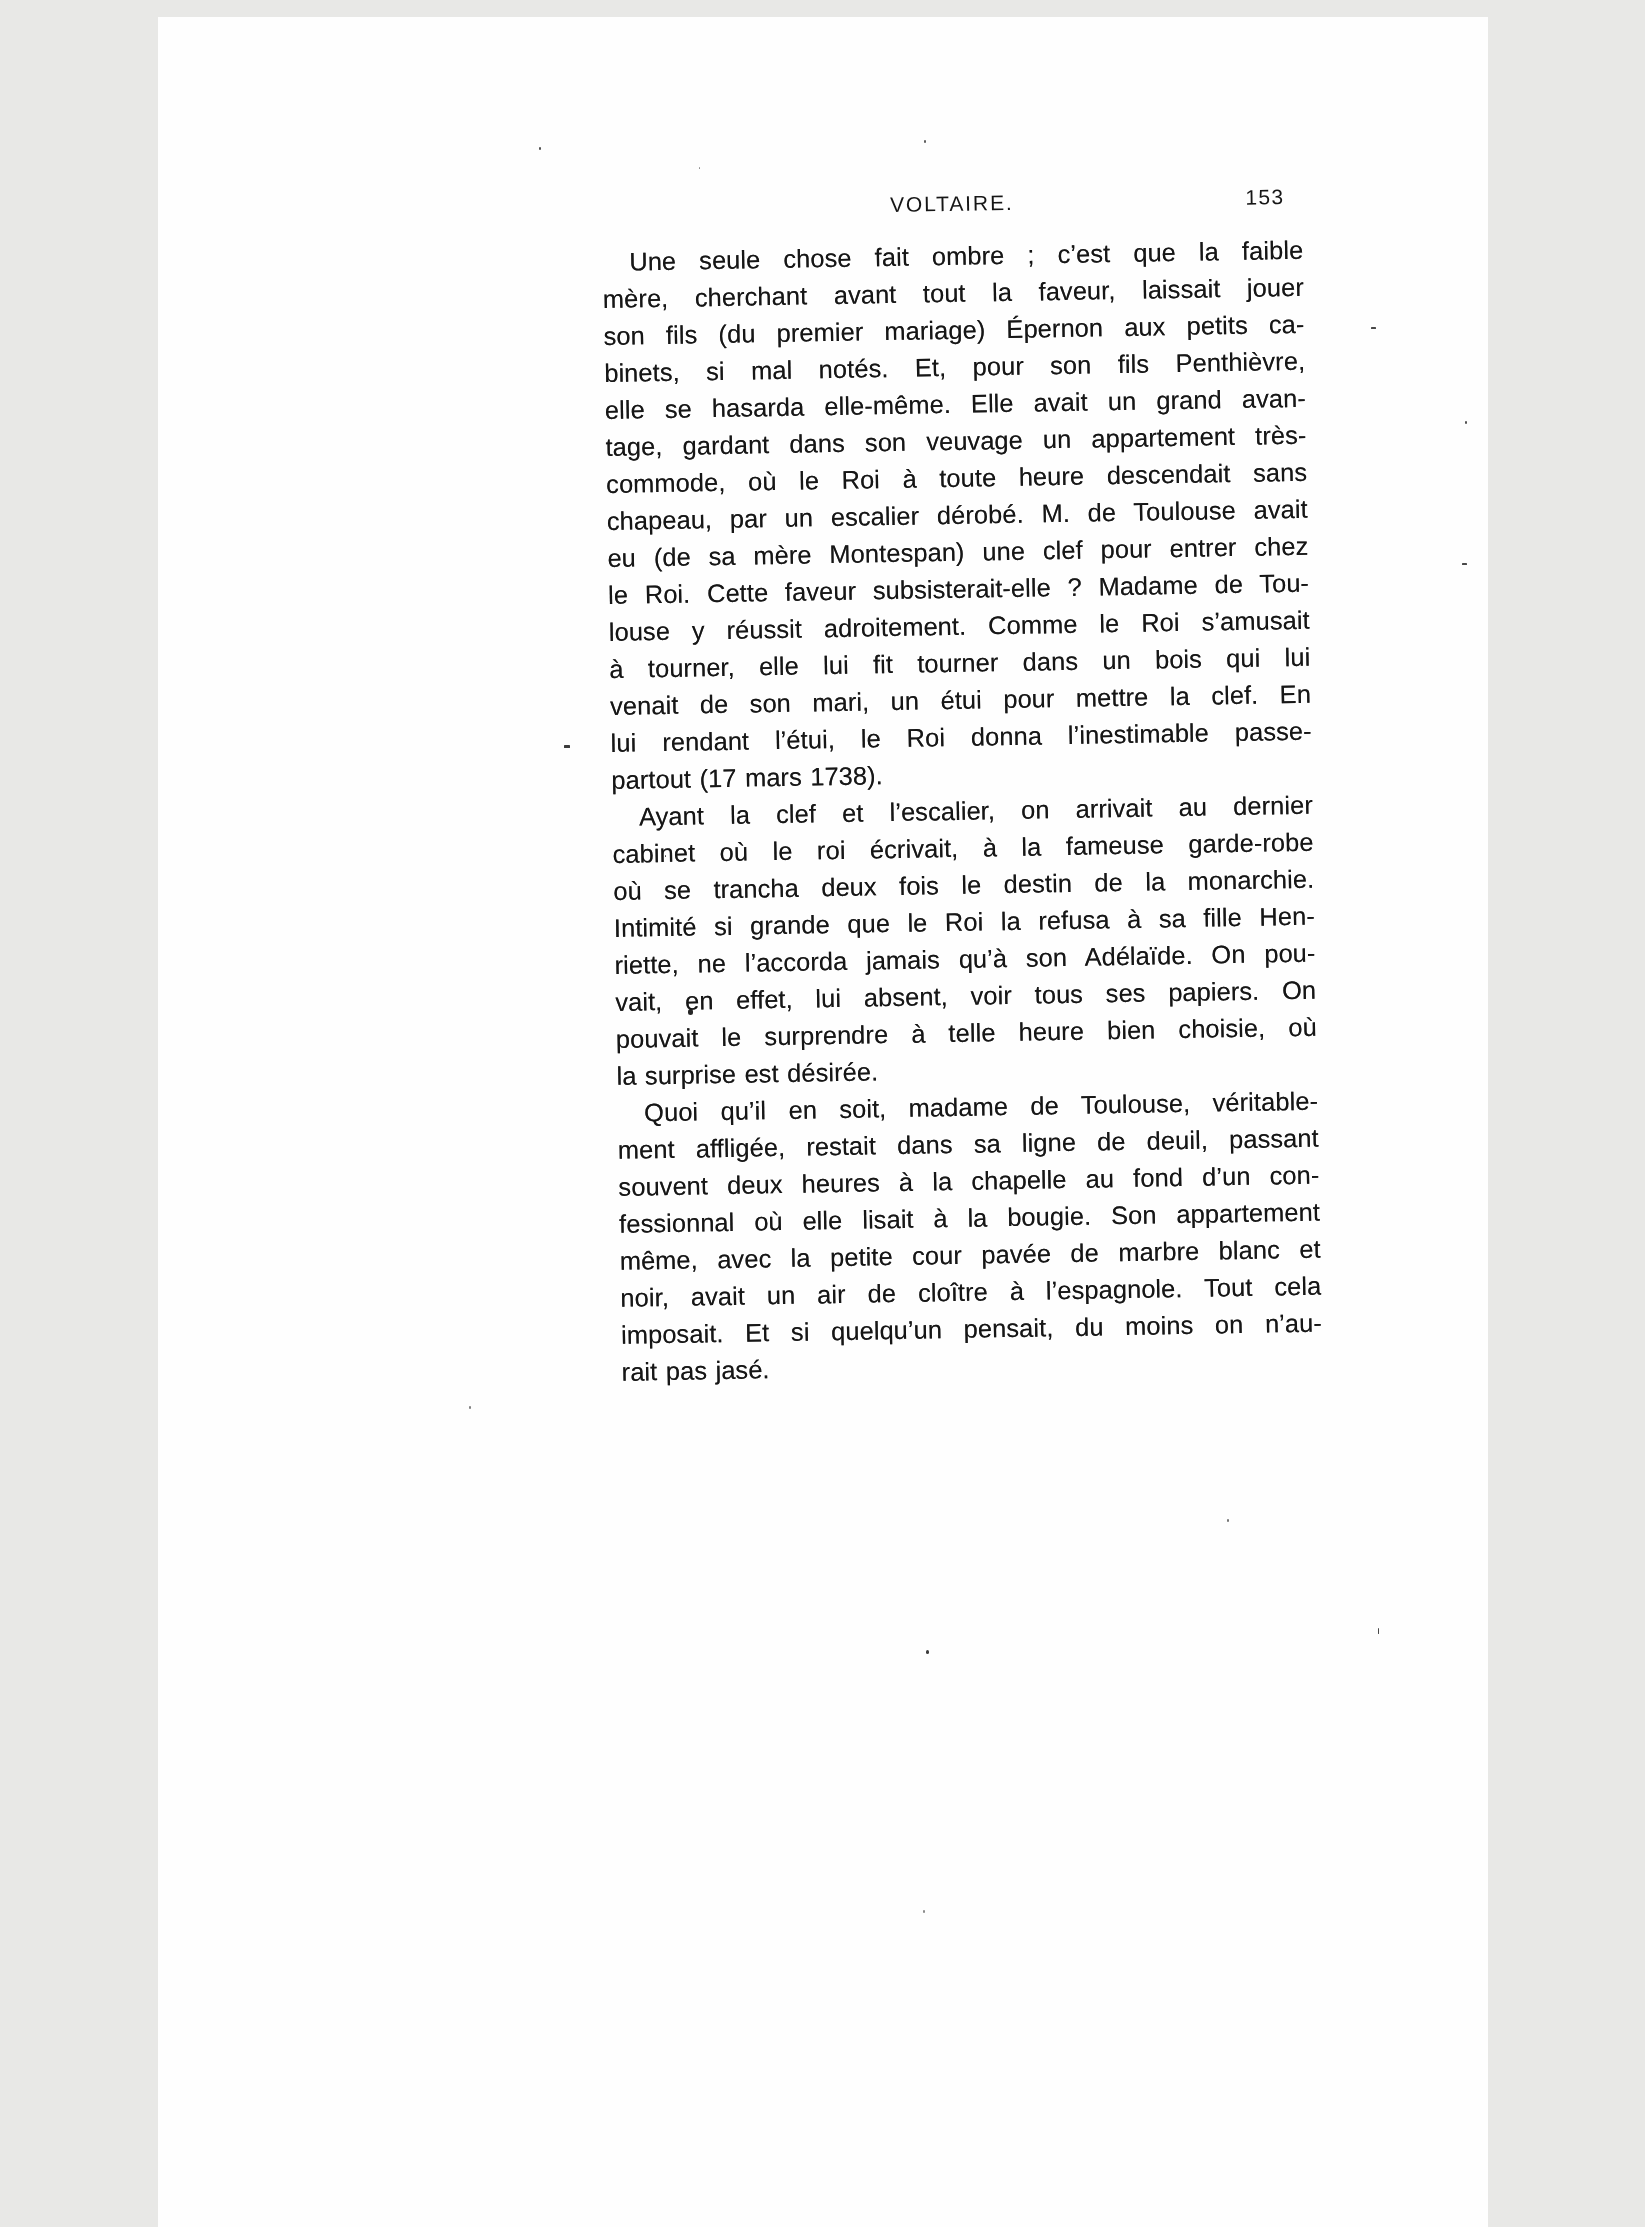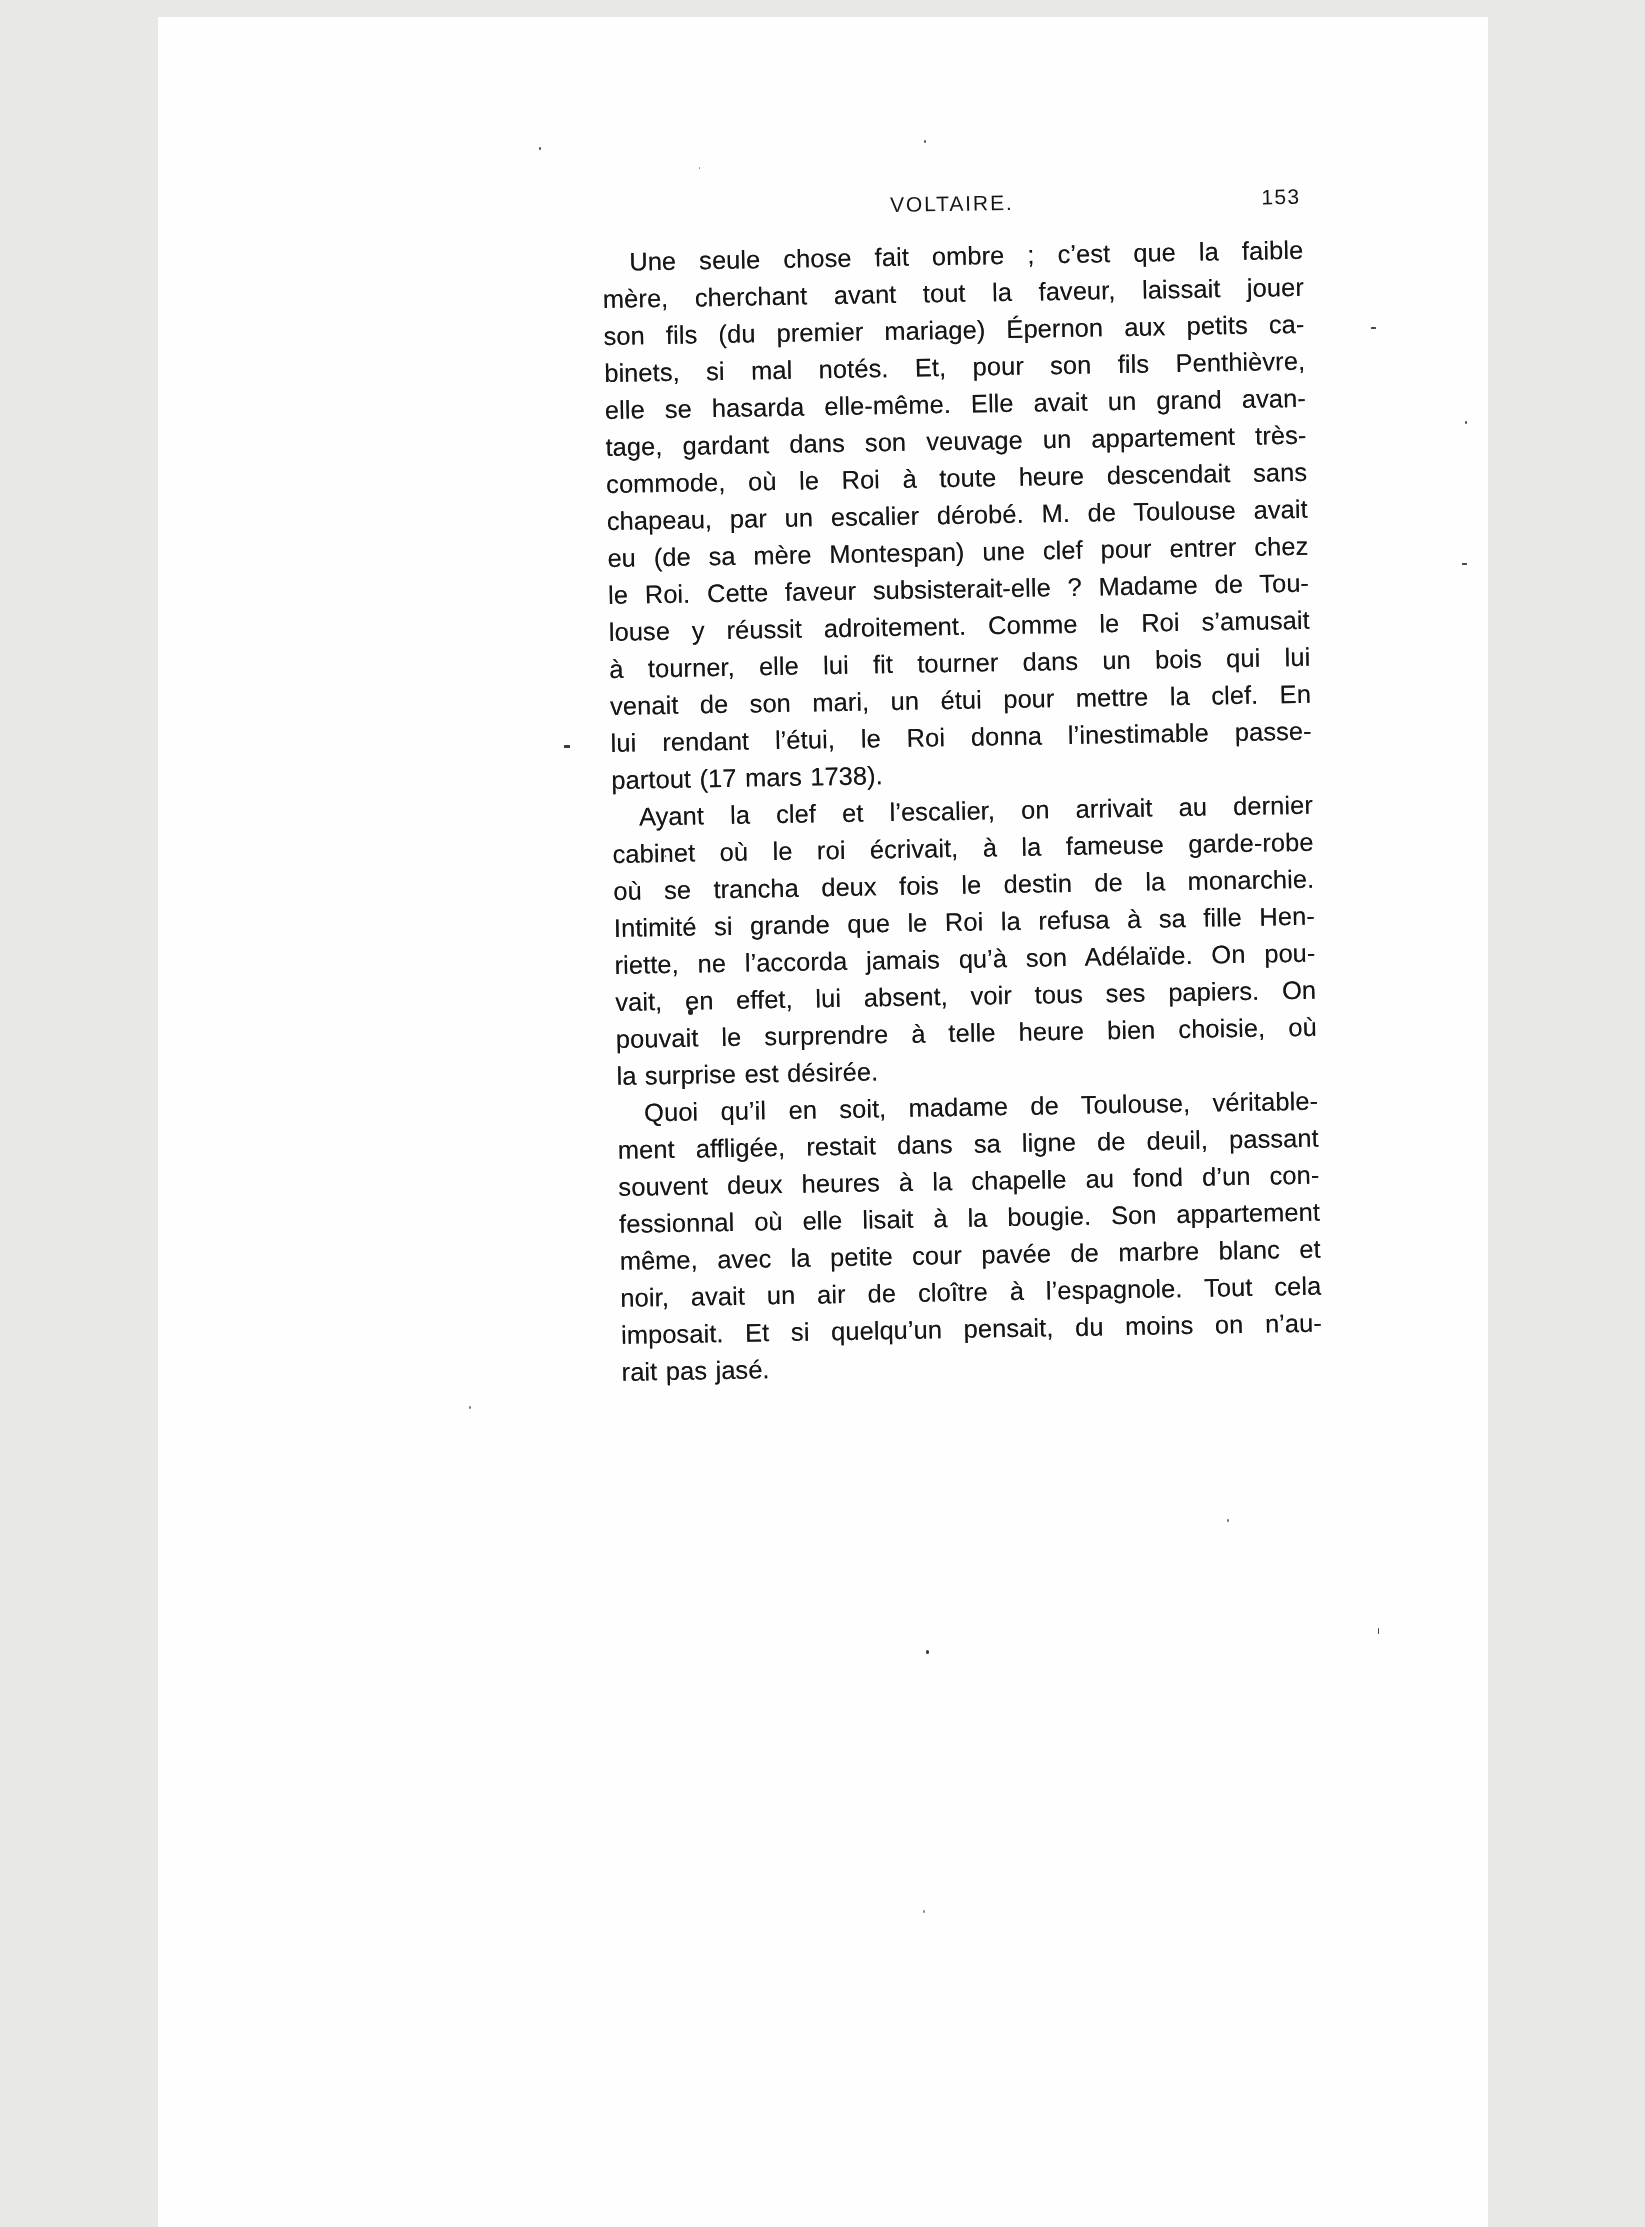--- a/index.html
+++ b/index.html
@@ -35,21 +35,21 @@
   .running-title {
     position: absolute;
     left: 0;
     right: 0;
     top: 0;
     text-align: center;
     letter-spacing: 1.9px;
   }
   .page-number {
     position: absolute;
-    right: 2px;
+    right: 18px;
     top: -1.3px;
     letter-spacing: 1.3px;
   }
   .page-text {
     position: relative;
     font-size: 25.4px;
     letter-spacing: 0.1px;
     word-spacing: 1.3px;
     text-shadow: 0 0 0.4px rgba(10,10,10,0.65);
   }

